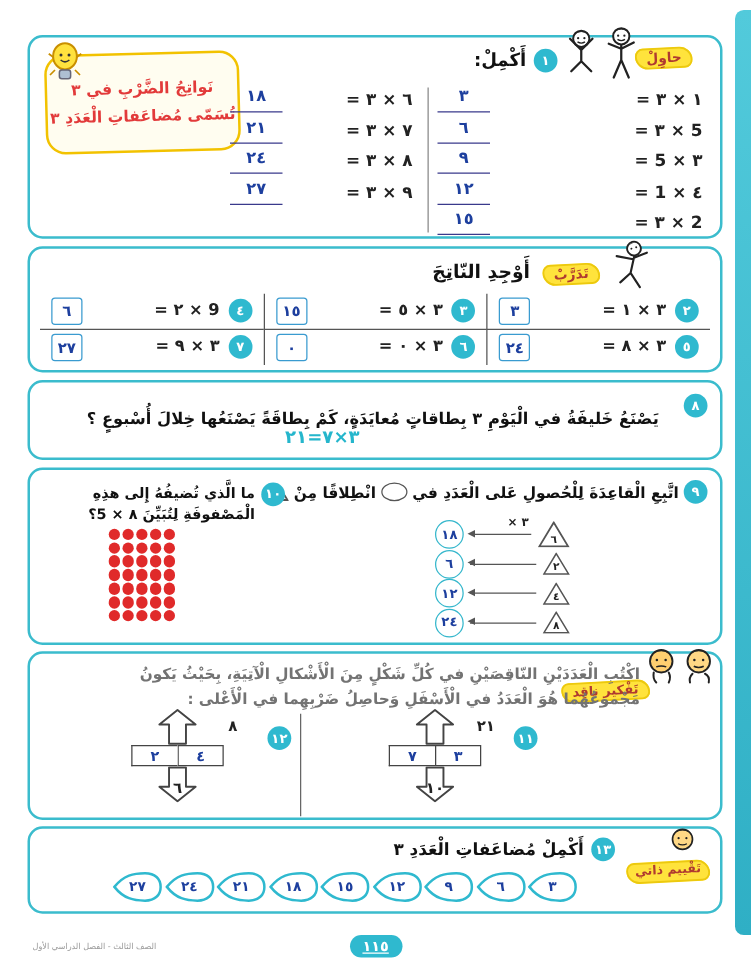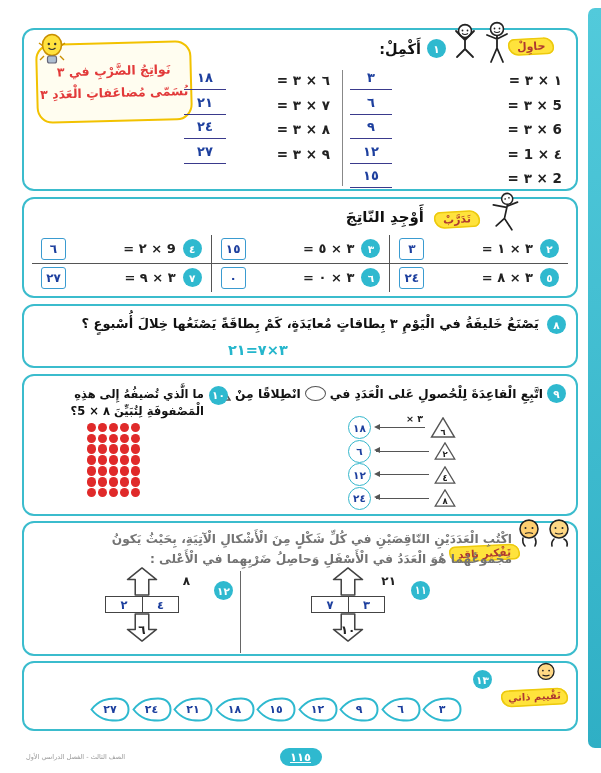--- a/index.html
+++ b/index.html
@@ -49,21 +49,21 @@
     color:#222;border-left:1px solid #555;}
   .cell2:nth-child(3n){border-left:none;}
   .cell2:nth-child(-n+3){border-bottom:1px solid #555;}
   .ansbox{margin-inline-start:auto;width:23px;height:20px;border:1.7px solid #3a9bd0;border-radius:3px;
     display:flex;align-items:center;justify-content:center;color:#1d3f9e;font-weight:bold;font-size:12px;}
 
   
   .q8row{display:flex;align-items:flex-start;gap:8px;padding:8px 10px 0;font-size:13px;
     font-weight:bold;color:#111;}
   .q8row .disc{margin-top:1px;}
-  .q8text{margin:0;line-height:1.5;}
+  .q8text{margin:12px;line-height:1.5;}
   .q8ans{position:absolute;left:204px;top:36px;color:#25b6cc;font-weight:bold;font-size:14.5px;}
 
   
   .q9head{position:absolute;top:8px;right:10px;display:flex;align-items:center;gap:4px;
     font-size:12.3px;font-weight:bold;color:#111;white-space:nowrap;}
   .oshape{display:inline-block;width:19px;height:13px;border:1.6px solid #555;border-radius:50%;flex:none;}
   .tshape{display:inline-flex;flex:none;}
   .q9rows{position:absolute;top:40px;right:120px;width:108px;}
   .q9row{display:flex;align-items:center;justify-content:space-between;height:23.5px;}
   .tri{position:relative;width:22px;height:18px;flex:none;}
@@ -92,21 +92,21 @@
   .s5div{position:absolute;left:216px;top:48px;height:82px;border-left:1px solid #666;}
   .xdiag{position:absolute;top:44px;width:112px;display:flex;flex-direction:column;align-items:center;}
   .d1{right:172px;} .d2{left:62px;}
   .xdiag .topnum{position:absolute;top:7px;right:8px;font-size:12px;font-weight:bold;color:#222;}
   .xdiag .botnum{position:absolute;bottom:5px;left:50%;transform:translateX(-50%);font-size:12px;
     font-weight:bold;color:#222;z-index:2;}
   .cellsrow{display:flex;}
   .cellv{width:37px;height:17px;border:1.5px solid #444;box-sizing:border-box;display:flex;
     align-items:center;justify-content:center;color:#1d3f9e;font-weight:bold;font-size:11.5px;background:#fff;}
   .cellv:last-child{border-inline-start:none;}
-  #disc11{position:absolute;right:146px;top:58px;font-family:Liberation Mono, monospace;}
+  #disc11{position:absolute;right:146px;top:58px;}
   #disc12{position:absolute;left:190px;top:58px;}
 
   
   .q13head{position:absolute;top:7px;right:84px;font-size:13.5px;}
   .thinker3{position:absolute;top:-4px;right:16px;}
   .b-self{top:26px;right:8px;font-size:10px;line-height:1.25;text-align:center;padding:2px 7px;}
   .chain{position:absolute;top:33px;right:114px;display:flex;gap:1.5px;}
   .drop{position:relative;width:40px;height:27px;}
   .drop svg{position:absolute;inset:0;}
   .drop b{position:absolute;inset:0;display:flex;align-items:center;justify-content:center;
@@ -170,21 +170,21 @@
     <div class="col-r">
       <div class="eqrow">
         <span>١ × ٣ =</span>
         <span class="ansline">٣</span>
       </div>
       <div class="eqrow">
         <span>5 × ٣ =</span>
         <span class="ansline">٦</span>
       </div>
       <div class="eqrow">
-        <span>6 × ٣ =</span>
+        <span>٣ × 5 =</span>
         <span class="ansline">٩</span>
       </div>
       <div class="eqrow">
         <span>٤ × 1 =</span>
         <span class="ansline">١٢</span>
       </div>
       <div class="eqrow">
         <span>2 × ٣ =</span>
         <span class="ansline">١٥</span>
       </div>
@@ -418,20 +418,21 @@
       <svg width="32" height="29" viewBox="0 0 32 30">
         <path d="M16 29 L1 17 H9 V1 H23 V17 H31 Z" fill="#fff" stroke="#444" stroke-width="1.6" stroke-linejoin="round"></path>
       </svg>
       <b class="botnum">٦</b>
     </div>
   </section>
 
   <section class="box" id="box6">
     <div class="qhead q13head">
       <span class="disc">١٣</span>
+      <span>أَكْمِلْ مُضاعَفاتِ الْعَدَدِ ٣</span>
     </div>
     <span class="thinker3">
       <svg width="28" height="32" viewBox="0 0 30 36">
         <circle cx="15" cy="14" r="9" fill="#ffd885" stroke="#222" stroke-width="1.5"></circle>
         <path d="M6 10 Q15 0 24 10 Q20 6 15 6 Q10 6 6 10 Z" fill="#222"></path>
         <circle cx="11.5" cy="13" r="1" fill="#222"></circle>
           <circle cx="18.5" cy="13" r="1" fill="#222"></circle>
         <path d="M11 18 Q15 20 19 18" stroke="#222" stroke-width="1.2" fill="none"></path>
       </svg>
     </span>

